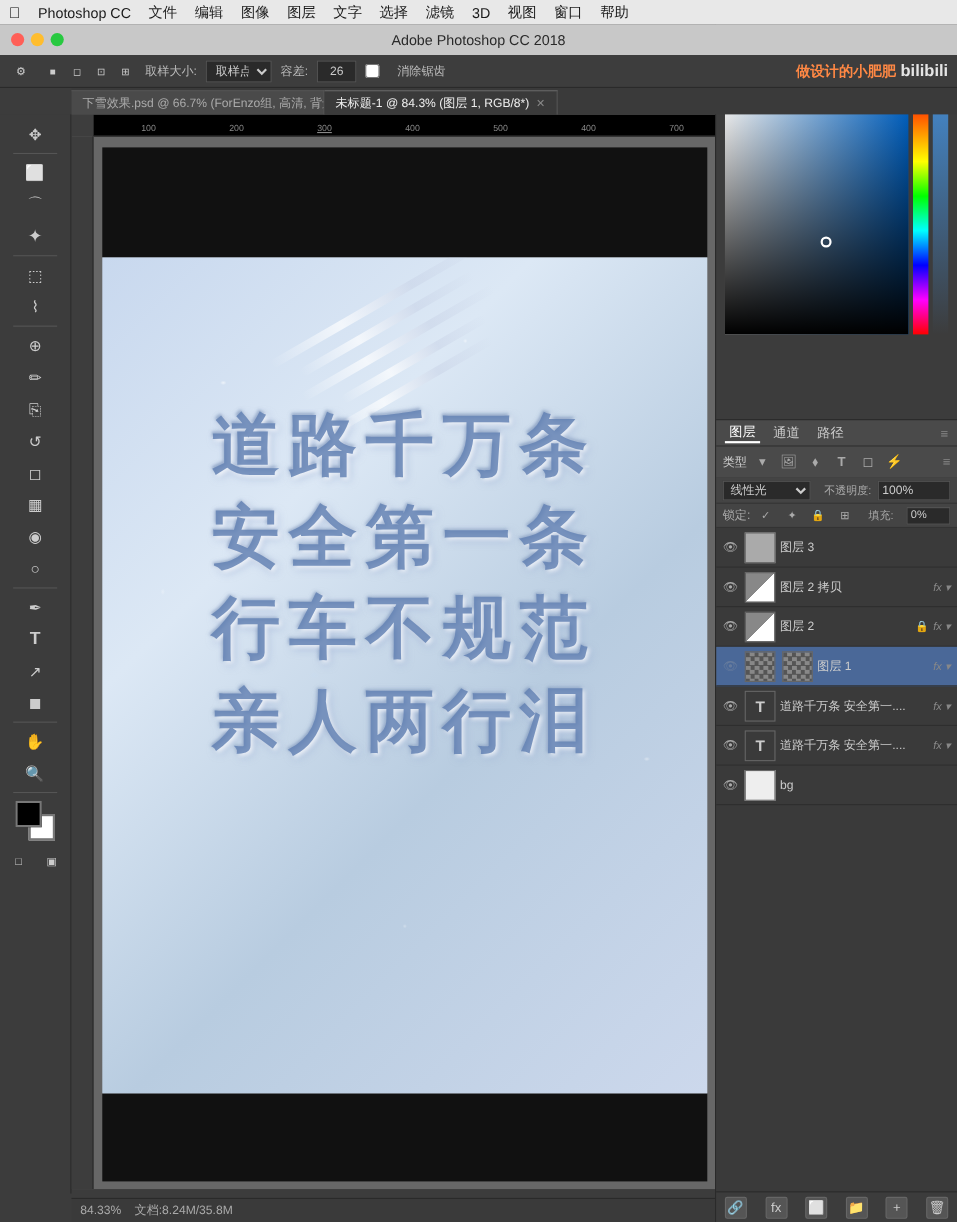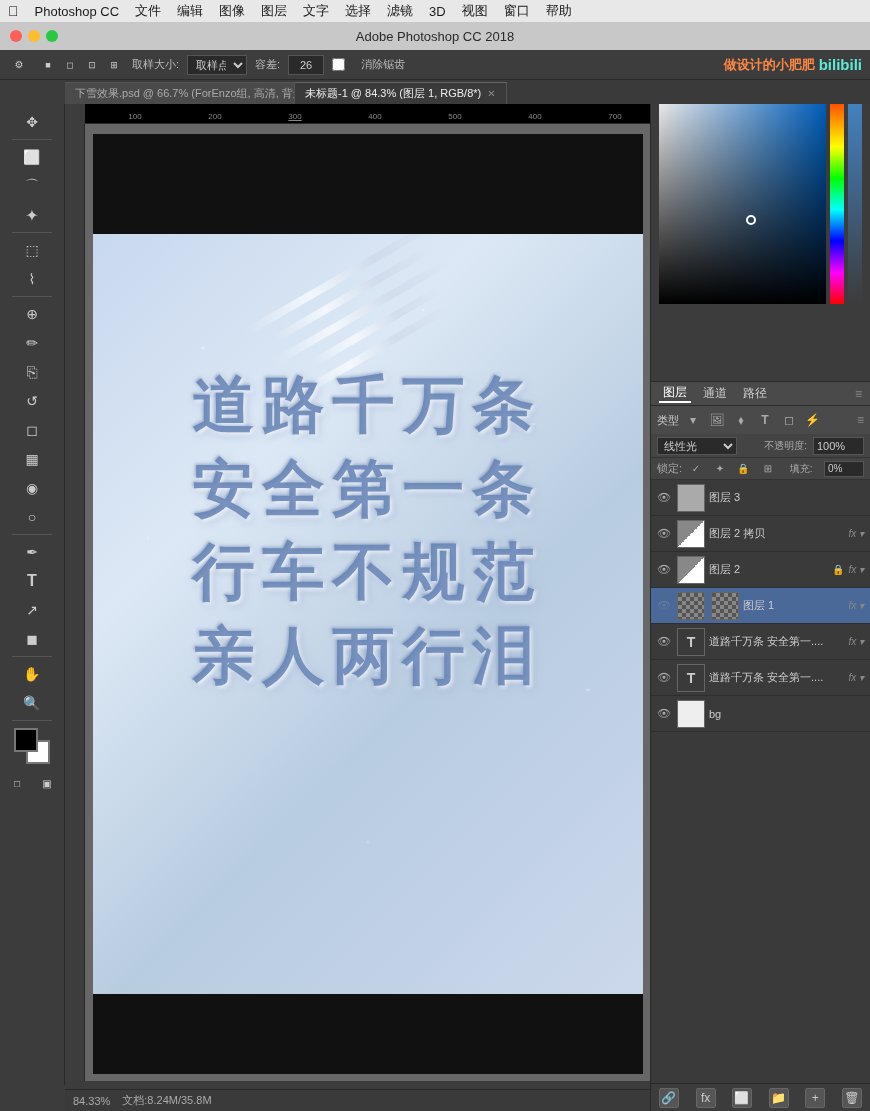--- a/index.html
+++ b/index.html
@@ -477,21 +477,21 @@
       padding: 0 2px;
       width: 80px;
     }
     .opacity-field {
       background: #2a2a2a;
       border: 1px solid #555;
       color: #ccc;
       font-size: 11px;
       height: 18px;
       padding: 0 3px;
-      width: 51px;
+      width: 66px;
     }
     .layers-lock-bar {
       height: 22px;
       background: #444;
       display: flex;
       align-items: center;
       padding: 0 6px;
       gap: 4px;
       font-size: 11px;
       color: #aaa;
@@ -667,21 +667,21 @@
     <option>5×5平均</option>
   </select>
   <span class="options-item">容差:</span>
   <input class="options-number" type="text" value="26" style="">
   <label class="options-checkbox">
     <input type="checkbox" style="">
     <span>消除锯齿</span>
   </label>
   <div style="margin-left:auto;display:flex;align-items:center;gap:4px;">
     <span style="font-size:13px;color:#ff8844;font-weight:bold;">做设计的小肥肥</span>
-    <span style="font-size:15px;color:#5eead4;font-weight:bold;">bilibili</span>
+    <span style="font-size:15px;color:#e5e5e5;font-weight:bold;">bilibili</span>
   </div>
 </div>
 
 <div id="tab-bar" style="top:80px;left:65px;right:220px;position:absolute;height:24px;background:#3a3a3a;display:flex;align-items:flex-end;z-index:99;">
   <div class="tab">
     <span>下雪效果.psd @ 66.7% (ForEnzo组, 高清, 背景, 底...</span>
 
   </div>
   <div class="tab active">
     <span>未标题-1 @ 84.3% (图层 1, RGB/8*)</span>

